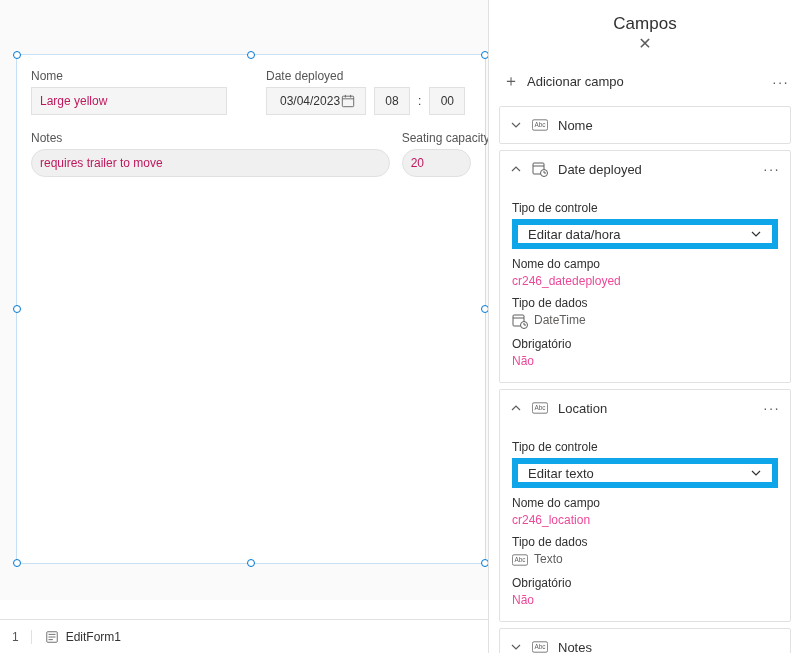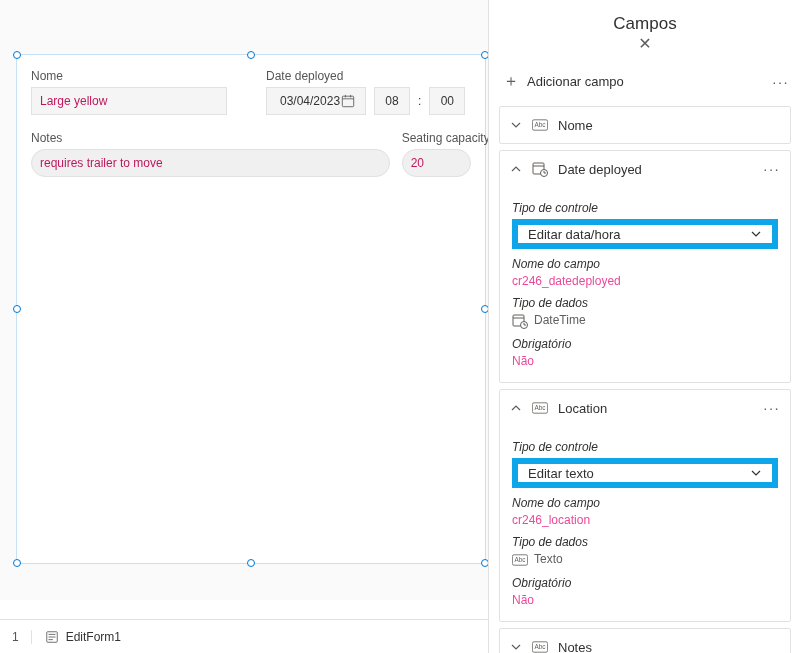--- a/index.html
+++ b/index.html
@@ -48,21 +48,21 @@
     .scroll-area::-webkit-scrollbar-track { background: #f3f3f3; }
     .scroll-area::-webkit-scrollbar-thumb { background: #c8c8c8; }
 
     .card { border: 1px solid #e1e1e1; border-radius: 2px; margin-bottom: 6px; }
     .card-head { display: flex; align-items: center; padding: 10px 10px; gap: 10px; cursor: pointer; justify-content: space-between; }
     .card-head-left { display: flex; align-items: center; gap: 10px; }
     .chev { width: 12px; height: 12px; color: #605e5c; }
     .type-icon { width: 16px; height: 16px; color: #605e5c; display: inline-flex; align-items: center; justify-content: center; }
     .card-title { font-size: 13px; color: #323130; }
     .card-body { padding: 6px 12px 14px 12px; }
-    .body-lbl { font-size: 12px; color: #323130; margin-top: 8px; margin-bottom: 3px; font-style: italic; }
+    .body-lbl { font-size: 12px; color: #323130; margin-top: 8px; margin-bottom: 3px; }
     .body-val { font-size: 12px; color: #ec4899; }
     .select-box { width: 100%; border: 6px solid #0ea5e9; height: 30px; display: flex; align-items: center; justify-content: space-between; padding: 0 10px; margin-top: 4px; font-size: 13px; color: #323130; cursor: pointer; }
     .datatype-row { display: flex; align-items: flex-start; gap: 6px; font-size: 12px; color: #605e5c; margin-top: 2px; }
 
     svg { display: block; }
   </style>
 </head>
 <body>
 
 <div class="canvas-area">

